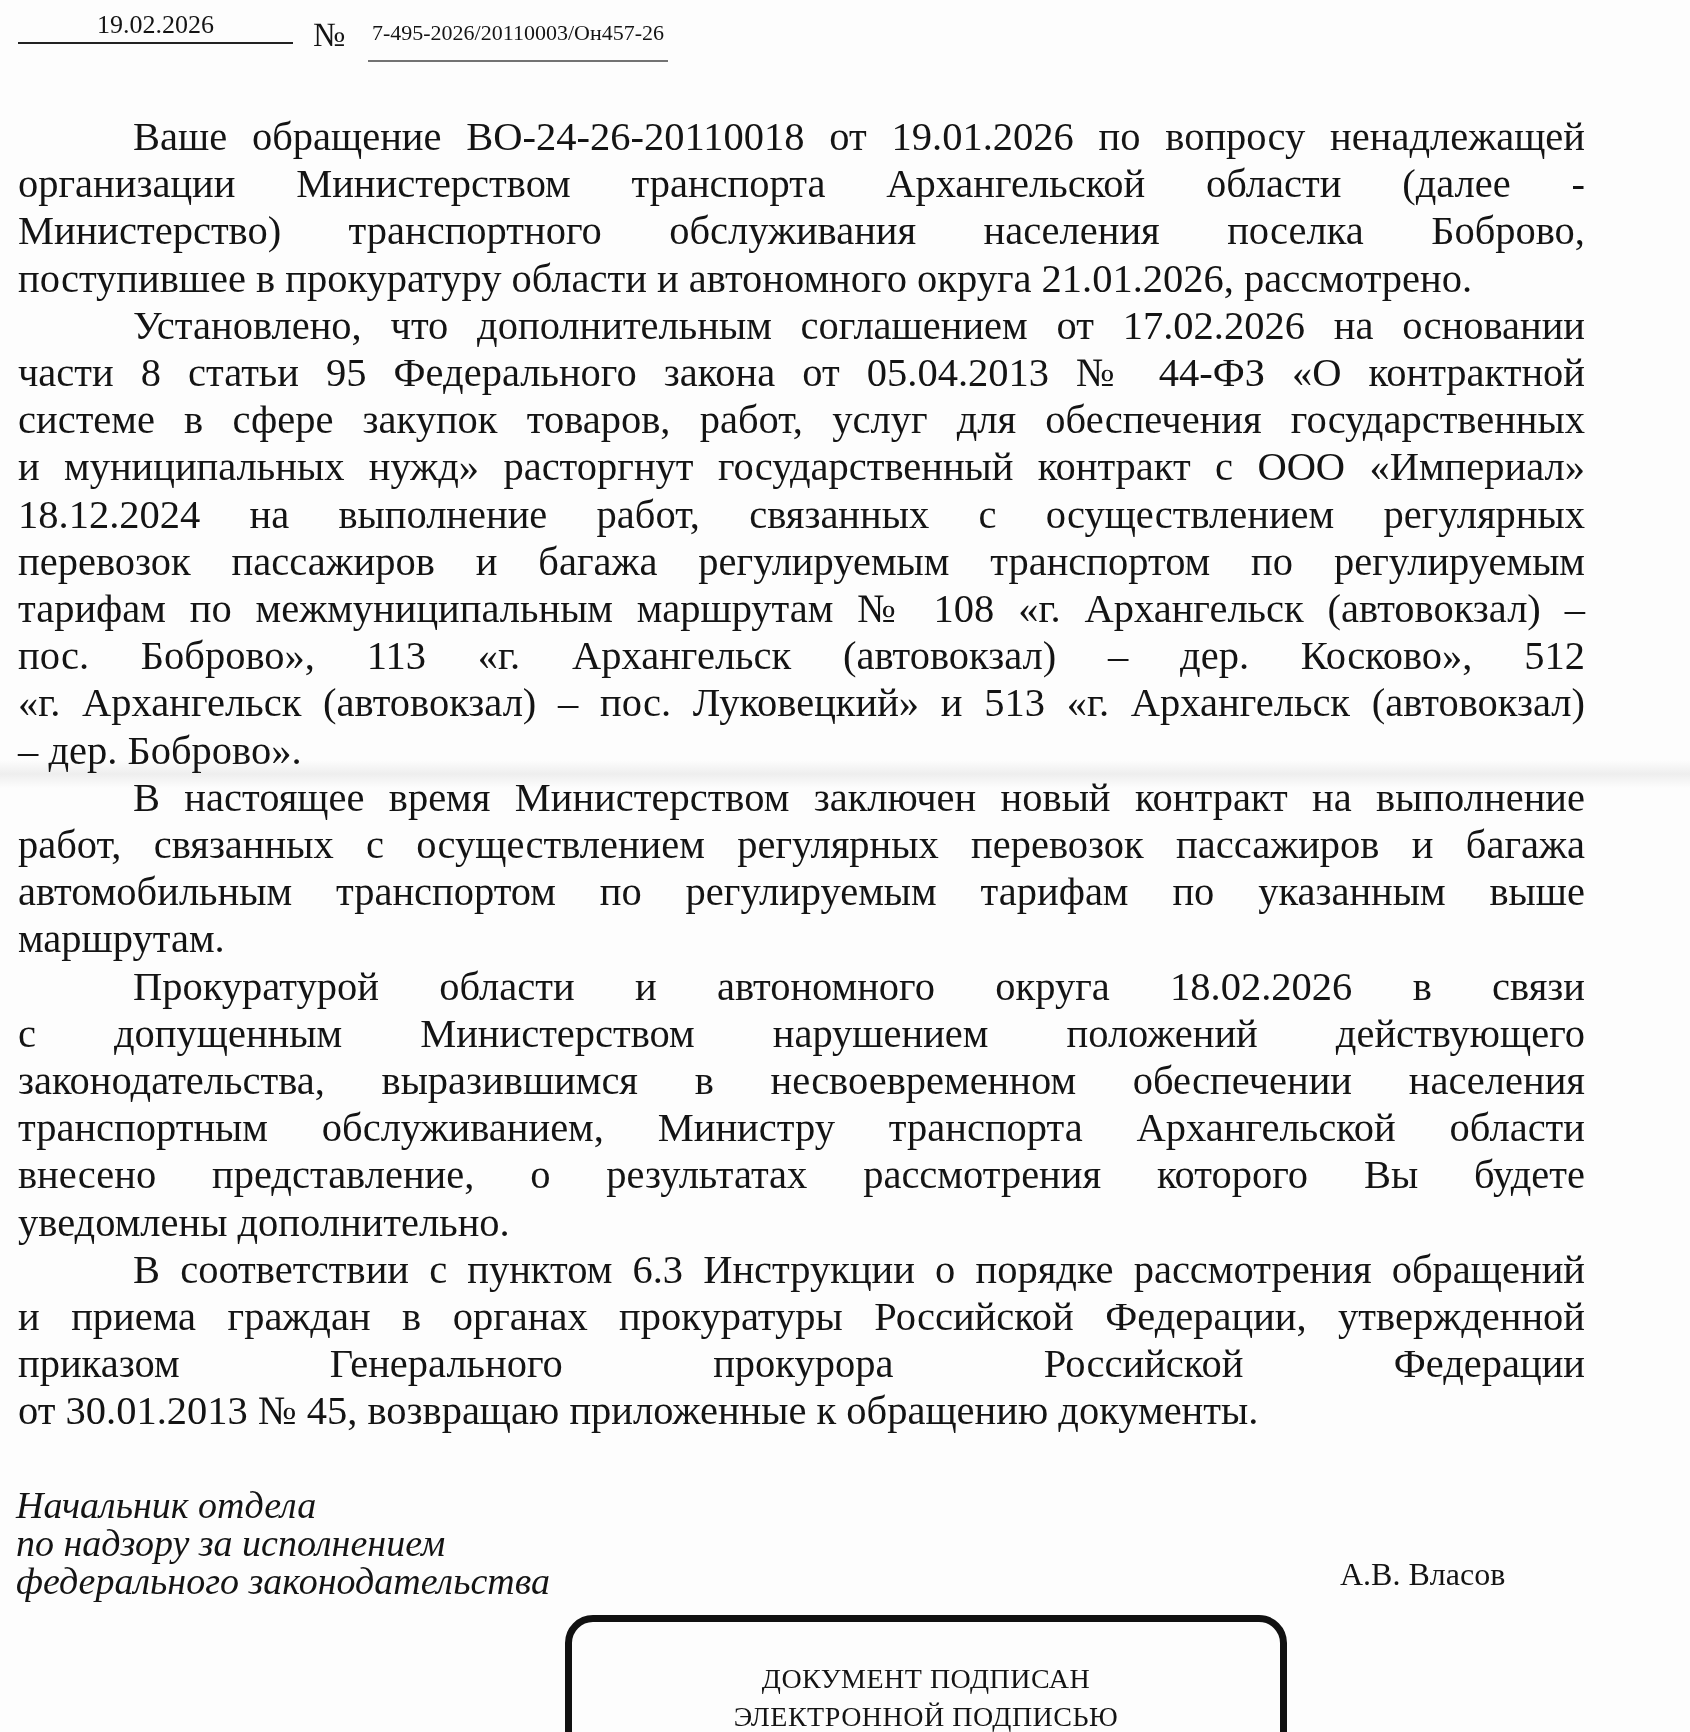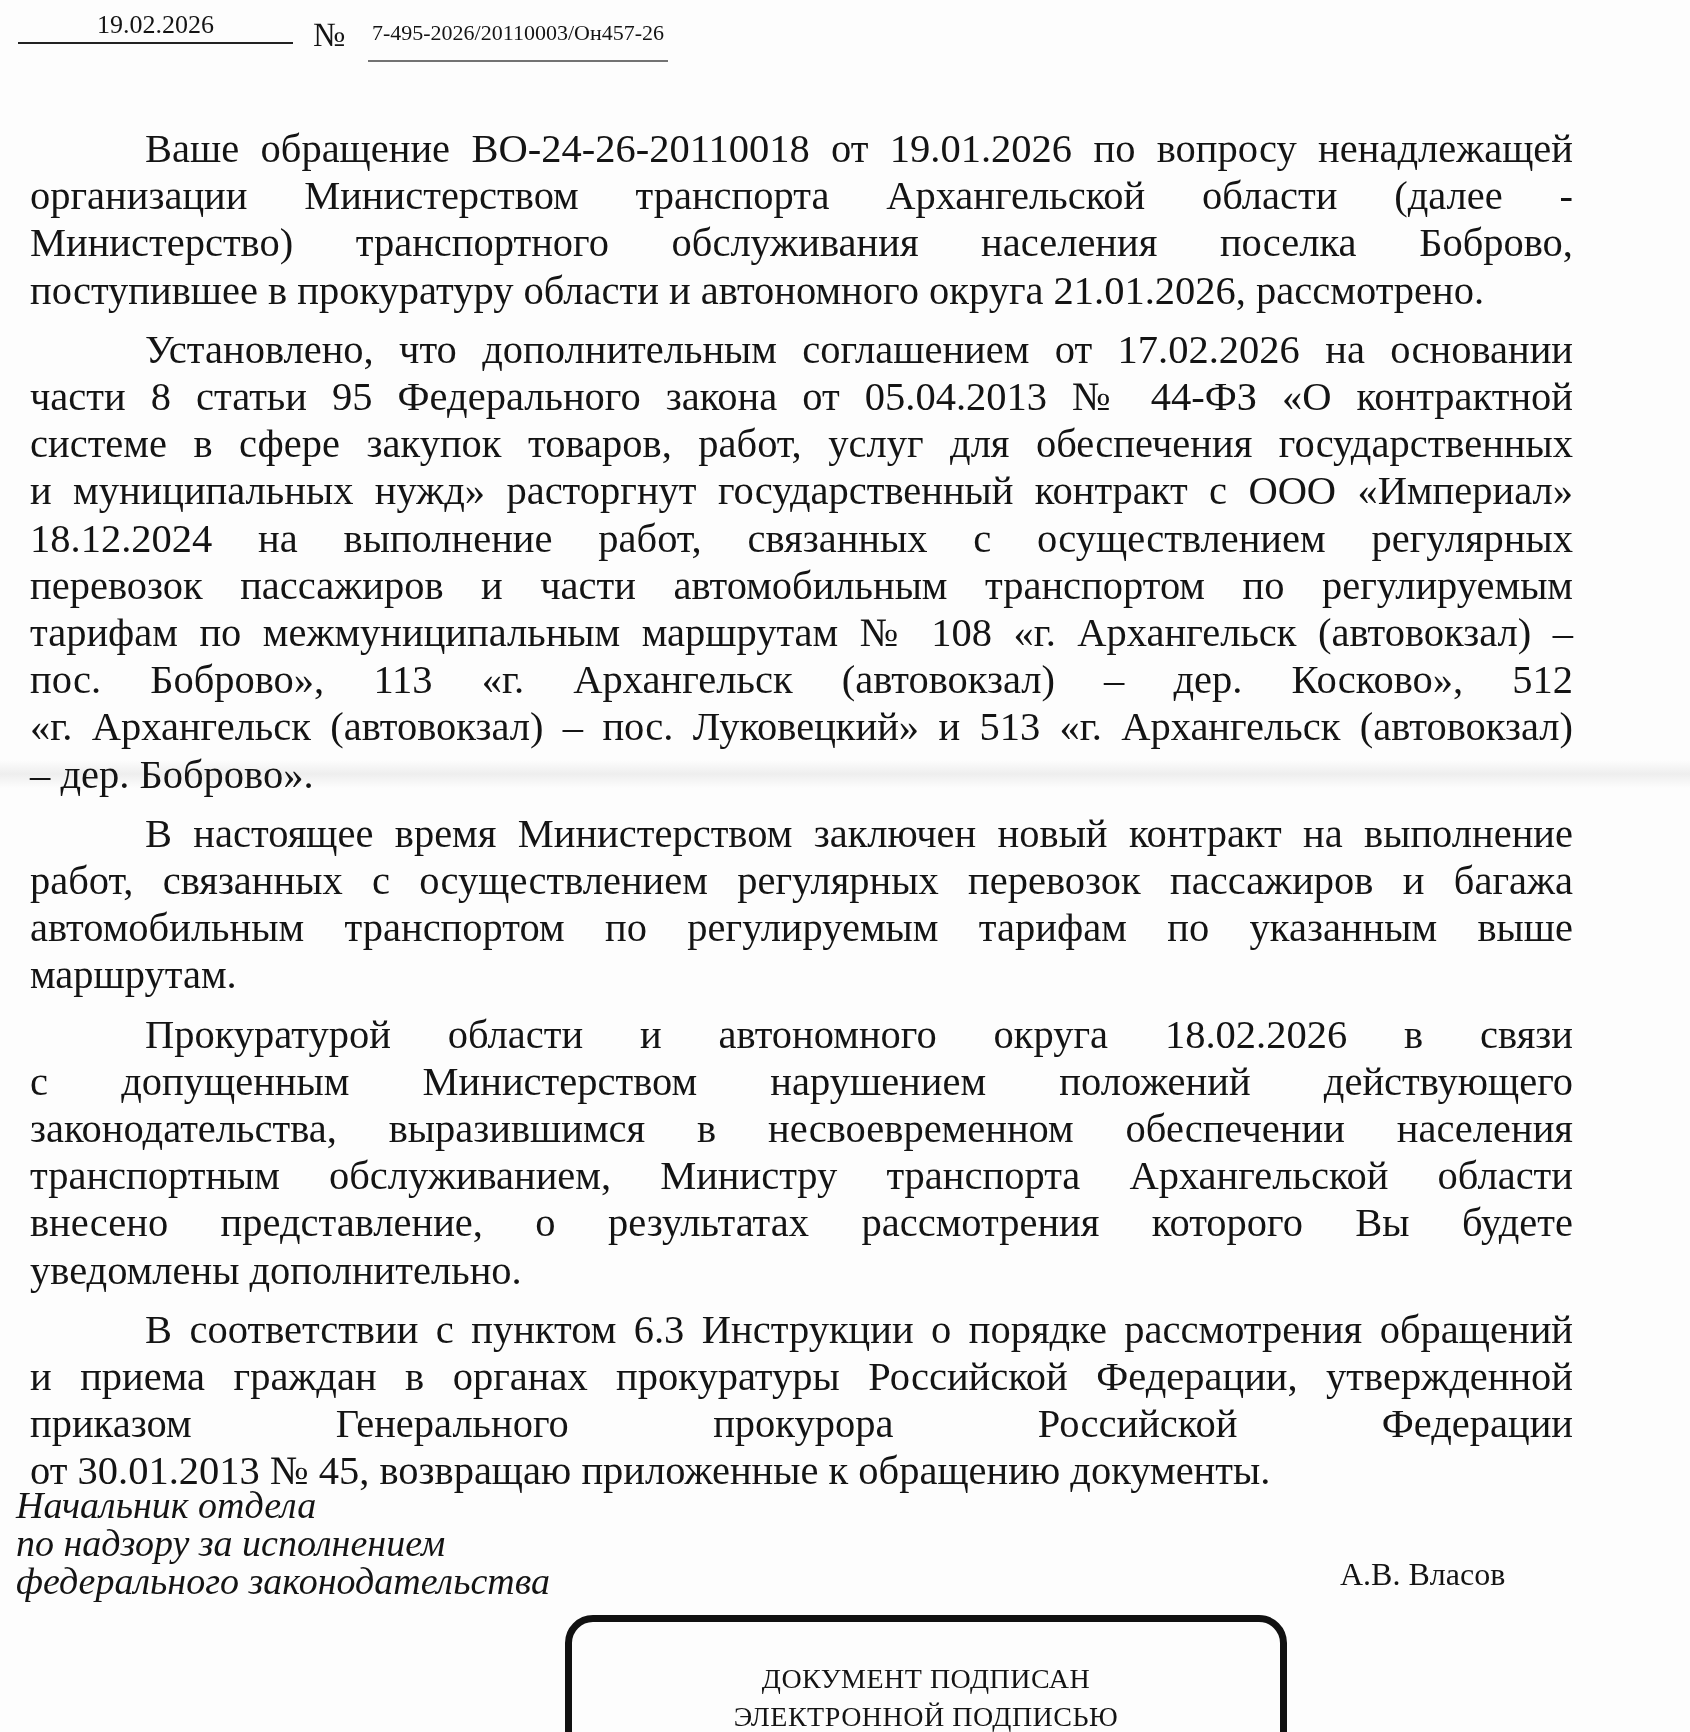--- a/index.html
+++ b/index.html
@@ -10,21 +10,21 @@
     color: #141414;
     position: relative;
   }
   .header { position: absolute; top: 0; left: 0; width: 1690px; height: 70px; }
   .hdr-date { position: absolute; left: 18px; top: 10px; width: 275px; text-align: center;
     font-size: 26px; border-bottom: 2px solid #222; padding-bottom: 2px; }
   .hdr-no { position: absolute; left: 313px; top: 16px; font-size: 34px; }
   .hdr-num { position: absolute; left: 368px; top: 20px; width: 300px; text-align: center;
     font-size: 22px; border-bottom: 2px solid #737373; padding-bottom: 14px; }
   .body { position: absolute; left: 18px; top: 113px; width: 1567px; font-size: 40.5px; line-height: 47.2px; }
-  .para { margin: 12px; text-align: justify; text-indent: 115px; }
+  .para { margin: 0; text-align: justify; text-indent: 115px; }
   .para span.line { display: block; text-align: justify; text-align-last: justify; text-indent: 0; }
   .para span.line.first { text-indent: 115px; }
   .para span.line.last { text-align-last: left; }
   .sig { position: absolute; left: 16px; top: 1486px; font-size: 38px; line-height: 38px; font-style: italic; }
   .signer { position: absolute; left: 1340px; top: 1556px; font-size: 32px; }
   .stamp { position: absolute; left: 565px; top: 1615px; width: 722px; height: 160px;
     border: 7px solid #111; border-radius: 28px; box-sizing: border-box; }
   .stamp-text { position: absolute; left: 0; right: 0; top: 38px; text-align: center;
     font-size: 28px; line-height: 38px; letter-spacing: 0.5px; }
   .fold { position: absolute; left: 0; top: 760px; width: 1690px; height: 28px;
@@ -47,21 +47,21 @@
       <span class="line">организации Министерством транспорта Архангельской области (далее -</span>
       <span class="line">Министерство) транспортного обслуживания населения поселка Боброво,</span>
       <span class="line last">поступившее в прокуратуру области и автономного округа 21.01.2026, рассмотрено.</span>
     </p>
     <p class="para" style="text-indent: 0px;">
       <span class="line first">Установлено, что дополнительным соглашением от 17.02.2026 на основании</span>
       <span class="line">части 8 статьи 95 Федерального закона от 05.04.2013 № 44-ФЗ «О контрактной</span>
       <span class="line">системе в сфере закупок товаров, работ, услуг для обеспечения государственных</span>
       <span class="line">и муниципальных нужд» расторгнут государственный контракт с ООО «Империал»</span>
       <span class="line">18.12.2024 на выполнение работ, связанных с осуществлением регулярных</span>
-      <span class="line">перевозок пассажиров и части автомобильным транспортом по регулируемым</span>
+      <span class="line">перевозок пассажиров и багажа регулируемым транспортом по регулируемым</span>
       <span class="line">тарифам по межмуниципальным маршрутам № 108 «г. Архангельск (автовокзал) –</span>
       <span class="line">пос. Боброво», 113 «г. Архангельск (автовокзал) – дер. Косково», 512</span>
       <span class="line">«г. Архангельск (автовокзал) – пос. Луковецкий» и 513 «г. Архангельск (автовокзал)</span>
       <span class="line last">– дер. Боброво».</span>
     </p>
     <p class="para" style="text-indent: 0px;">
       <span class="line first">В настоящее время Министерством заключен новый контракт на выполнение</span>
       <span class="line">работ, связанных с осуществлением регулярных перевозок пассажиров и багажа</span>
       <span class="line">автомобильным транспортом по регулируемым тарифам по указанным выше</span>
       <span class="line last">маршрутам.</span>

